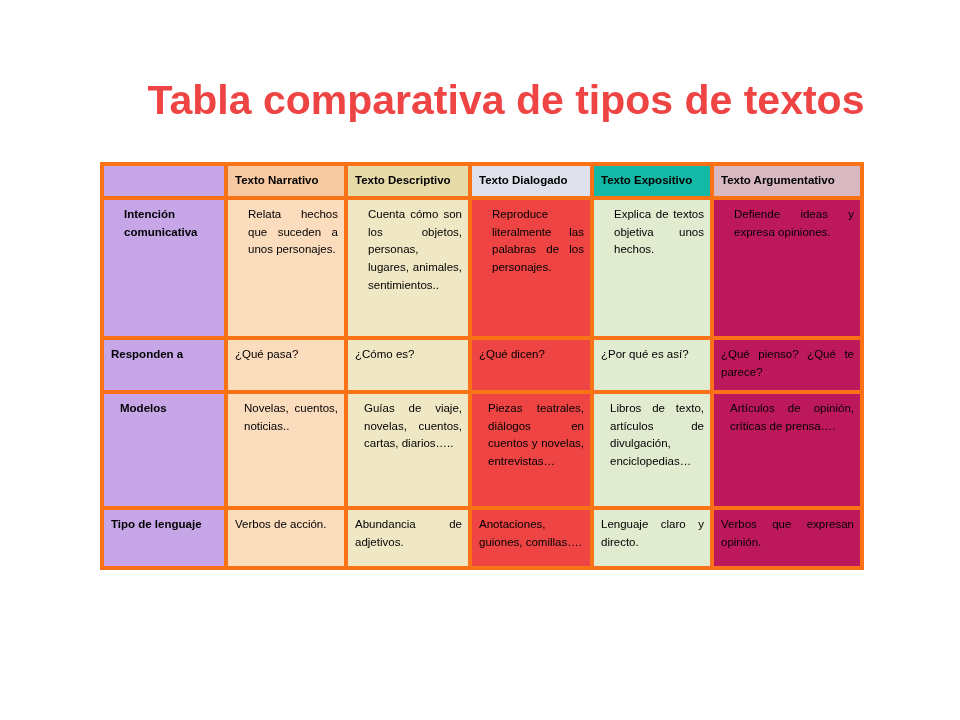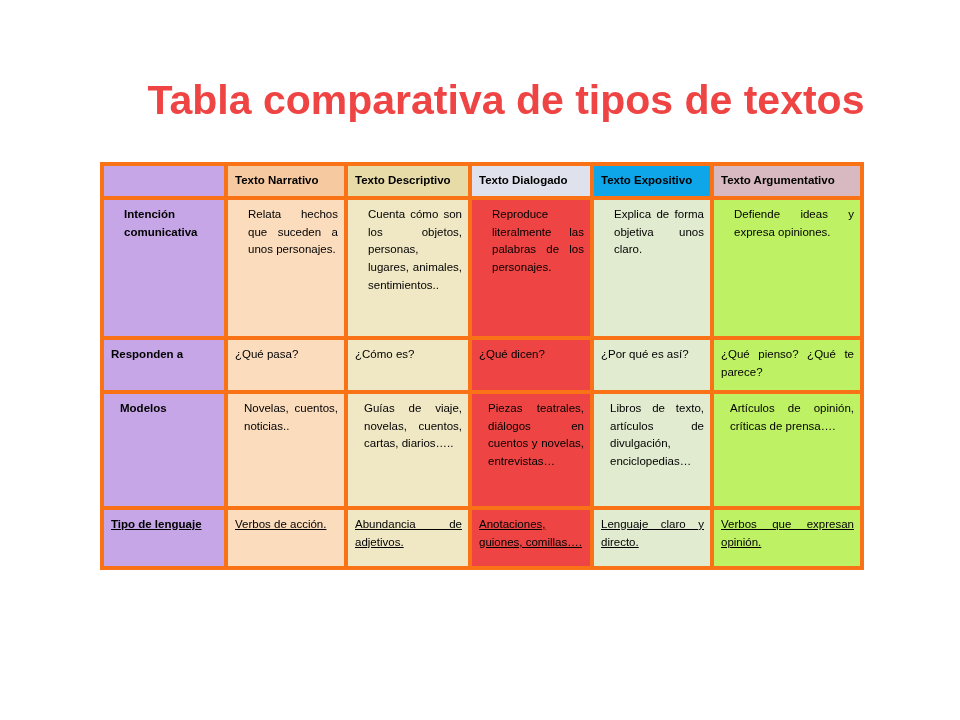--- a/index.html
+++ b/index.html
@@ -68,42 +68,42 @@
     font-weight: bold;
     vertical-align: middle;
     padding-top: 8px;
     padding-bottom: 8px;
     line-height: 1.35;
   }
   th.corner { background: #c7a6e8; }
   th.h1 { background: #f7c9a0; }
   th.h2 { background: #e7dba8; }
   th.h3 { background: #dfe2ec; margin-left: 24px; }
-  th.h4 { background: #0ea5e9; margin-left: 12px; }
+  th.h4 { background: #14b8a6; margin-left: 12px; }
   th.h5 { background: #d8b9c2; }
 
   
   td.rowlabel {
     background: #c7a6e8;
     font-weight: bold;
     text-align: left;
     vertical-align: top;
   }
   
   td.b1 { background: #fbdcbd; }
   td.b2 { background: #f0e8c4; }
   td.b3 { background: #ef4444; }
   td.b4 { background: #e0ebcf; }
-  td.b5 { background: #bef264; }
+  td.b5 { background: #be185d; }
 
   
   tr.r-intencion td { height: 140px; padding-left: 20px; }
   tr.r-responden td { height: 54px; margin-left: 16px; }
   tr.r-modelos td { height: 116px; padding-left: 16px; }
-  tr.r-lenguaje td { height: 60px; text-decoration: underline; }
+  tr.r-lenguaje td { height: 60px; }
 </style>
 </head>
 <body>
 
 <div class="slide">
 
   <div class="slide-title">Tabla comparativa de tipos de textos</div>
 
   <div class="table-wrap">
     <table class="comparativa">
@@ -124,21 +124,21 @@
           <th class="h4">Texto Expositivo</th>
           <th class="h5">Texto Argumentativo</th>
         </tr>
       </thead>
       <tbody>
         <tr class="r-intencion">
           <td class="rowlabel">Intención comunicativa</td>
           <td class="b1">Relata hechos que suceden a unos personajes.</td>
           <td class="b2">Cuenta cómo son los objetos, personas, lugares, animales, sentimientos..</td>
           <td class="b3">Reproduce literalmente las palabras de los personajes.</td>
-          <td class="b4">Explica de forma objetiva unos claro.</td>
+          <td class="b4">Explica de textos objetiva unos hechos.</td>
           <td class="b5">Defiende ideas y expresa opiniones.</td>
         </tr>
         <tr class="r-responden">
           <td class="rowlabel">Responden a</td>
           <td class="b1">¿Qué pasa?</td>
           <td class="b2">¿Cómo es?</td>
           <td class="b3">¿Qué dicen?</td>
           <td class="b4">¿Por qué es así?</td>
           <td class="b5">¿Qué pienso? ¿Qué te parece?</td>
         </tr>

